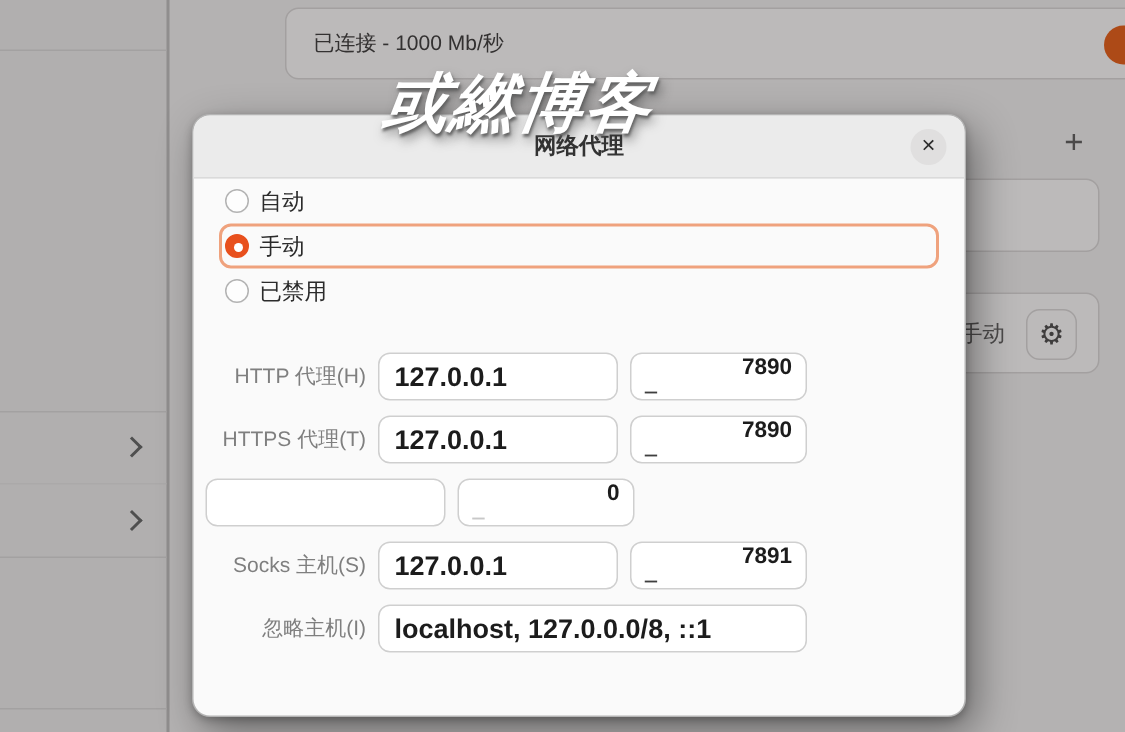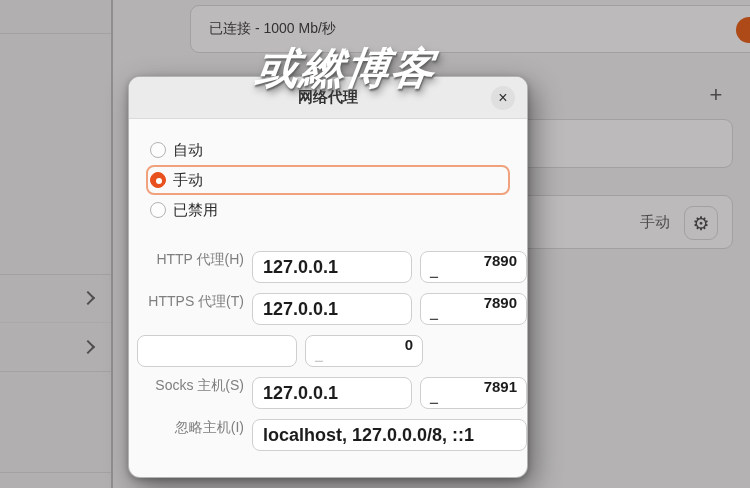--- a/index.html
+++ b/index.html
@@ -38,48 +38,48 @@
                     align-items:center; font-size:15px; color:#4c4a4a; }
 
   
   .watermark { position:absolute; left:256px; top:40px; z-index:60;
                font-size:43px; font-weight:800; font-style:italic; letter-spacing:2px;
                color:#ffffff; transform:skewX(-8deg);
                text-shadow:1px 2px 2px rgba(95,95,95,.95), 3px 5px 7px rgba(60,60,60,.55);
                pointer-events:none; white-space:nowrap; }
 
   
-  .dialog { position:absolute; left:128px; top:76px; width:400px; height:402px; z-index:20;
+  .dialog { position:absolute; left:128px; top:76px; width:516px; height:402px; z-index:20;
             background:#fafafa; border-radius:12px; border:1px solid rgba(0,0,0,.28);
             box-shadow:6px 10px 28px rgba(0,0,0,.42), 0 2px 6px rgba(0,0,0,.25);
             overflow:hidden; }
   .dlg-header { position:relative; height:42px; background:#ebebeb;
                 border-bottom:1px solid #dadada;
                 display:flex; align-items:center; justify-content:center; }
   .dlg-title { font-size:15px; font-weight:bold; color:#333333; }
   .close-btn { position:absolute; right:12px; top:9px; width:24px; height:24px;
                border-radius:50%; background:#e0dfdf; border:none; cursor:pointer;
                display:flex; align-items:center; justify-content:center;
                font-size:16px; color:#2e2e2e; line-height:1; }
 
   
-  .radio-group { margin-top:16px; }
+  .radio-group { }
   .radio-row { display:flex; align-items:center; height:30px; margin:0 17px;
                padding-left:2px; border:2px solid transparent; border-radius:8px; cursor:pointer; }
   .radio-row.selected { border-color:#efa27d; }
   .radio { width:16px; height:16px; border-radius:50%; background:#fdfdfd;
            border:1px solid #b3b3b3; flex:0 0 auto; position:relative; }
   .radio.checked { background:#e8501d; border-color:#e8501d; }
   .radio.checked::after { content:""; position:absolute; left:5px; top:5px;
                           width:6px; height:6px; border-radius:50%; background:#ffffff; }
   .radio-label { margin-left:7px; font-size:15px; color:#2b2b2b; }
 
   
   .form { margin-top:26px; }
-  .form-row { display:flex; align-items:flex-start; height:32px; margin-bottom:10px; }
+  .form-row { display:flex; align-items:center; height:32px; margin-bottom:10px; }
   .f-label { flex:0 0 115px; text-align:right; font-size:14px; color:#7f7f7f; padding-right:0; }
   .host-input, .wide-input { height:32px; margin-left:8px; background:#ffffff;
            border:1px solid #cfcfcf; border-radius:8px; padding:0 10px;
            font-family:inherit; font-size:18px; font-weight:600; color:#1c1c1c; outline:none; }
   .host-input { width:160px; }
   .wide-input { width:286px; }
   .spinbox { display:flex; align-items:stretch; width:118px; height:32px; margin-left:8px;
              background:#ffffff; border:1px solid #cfcfcf; border-radius:8px; overflow:hidden;flex-direction:column; }
   .spin-value { flex:1; display:flex; align-items:center; justify-content:flex-end;
                 padding-right:9px; font-size:15px; font-weight:600; color:#1c1c1c; }

